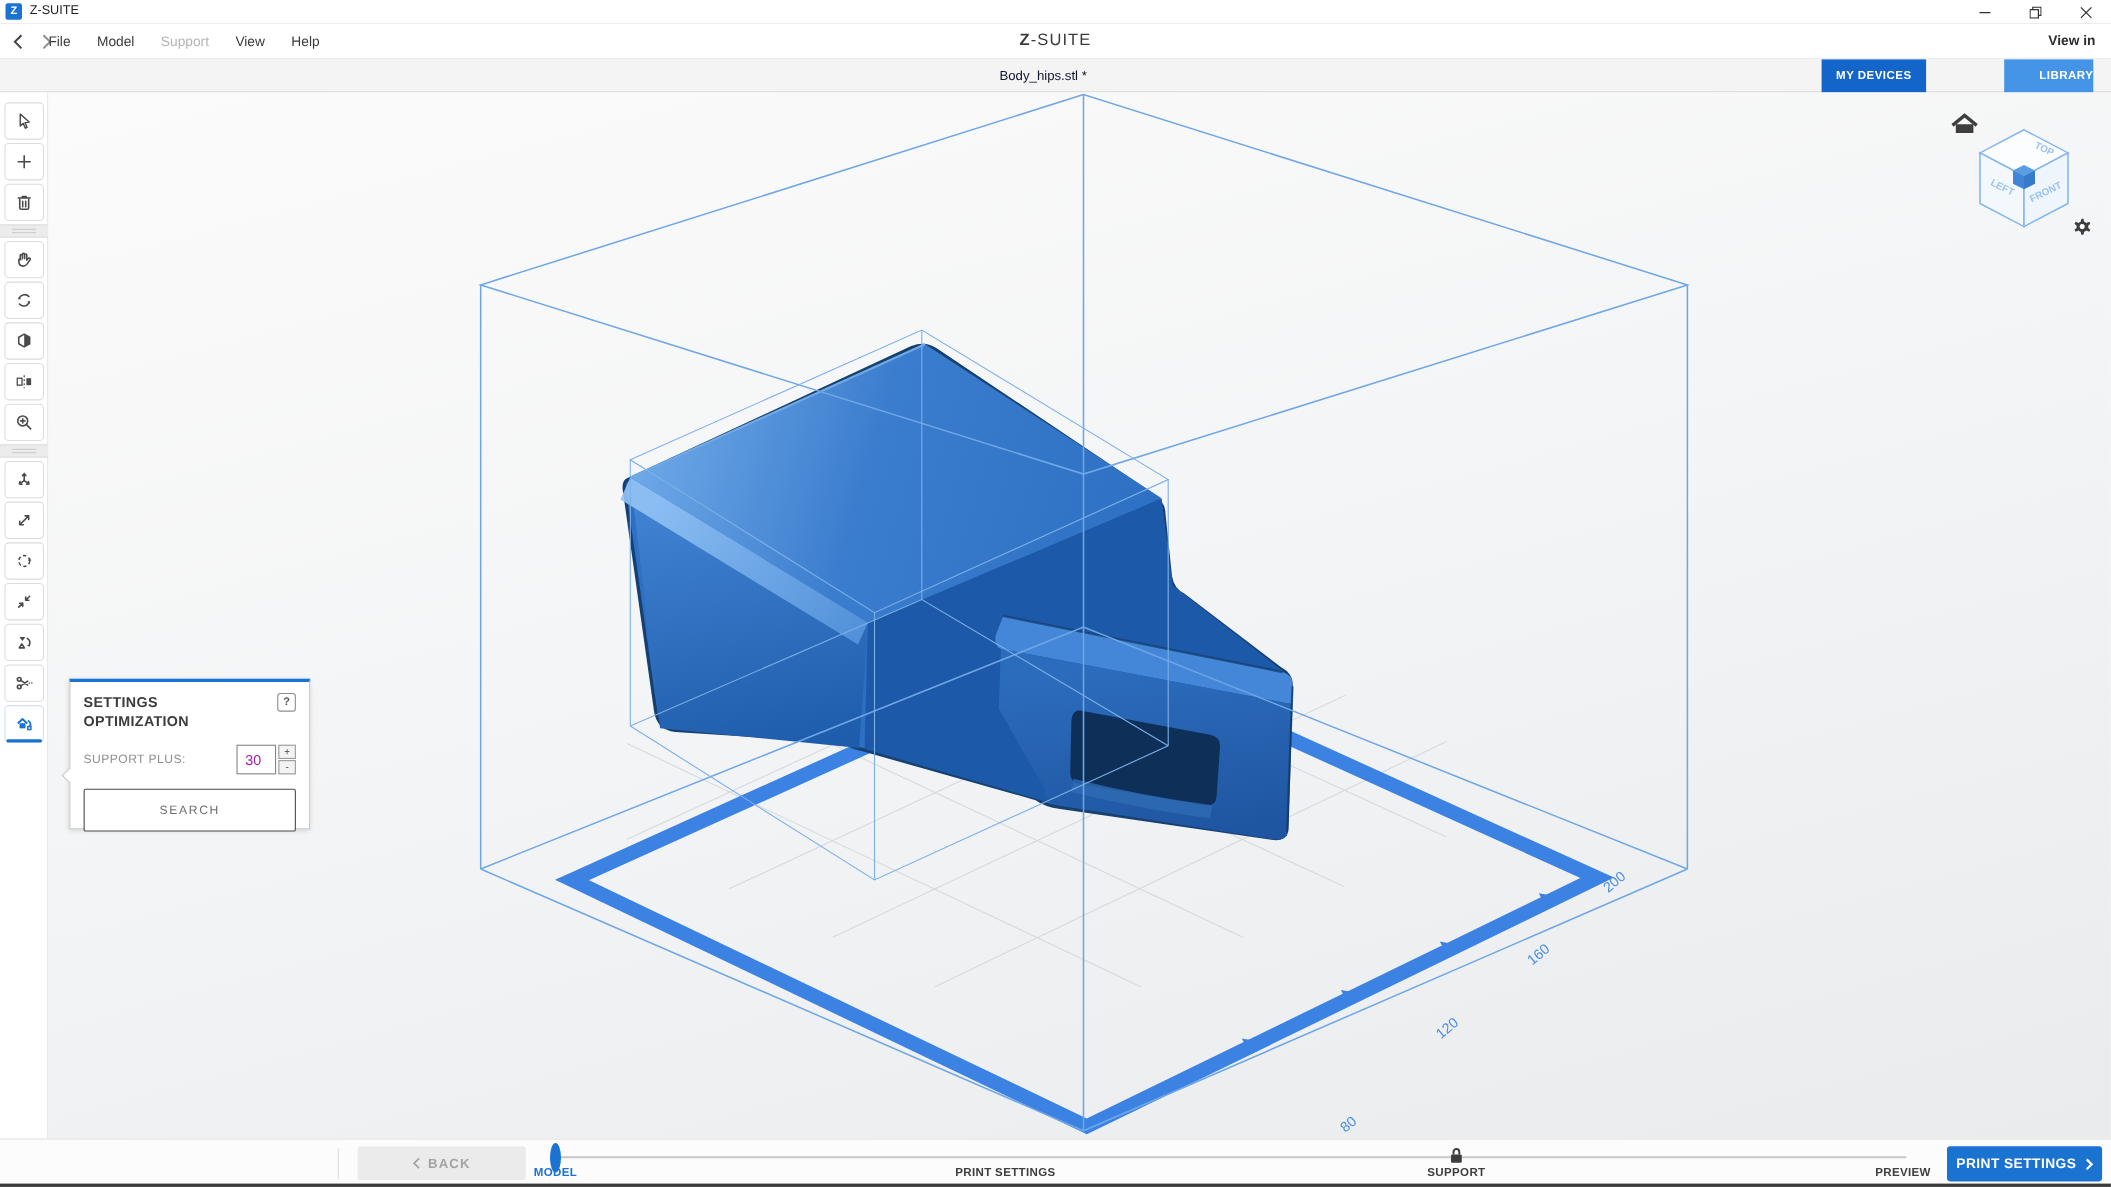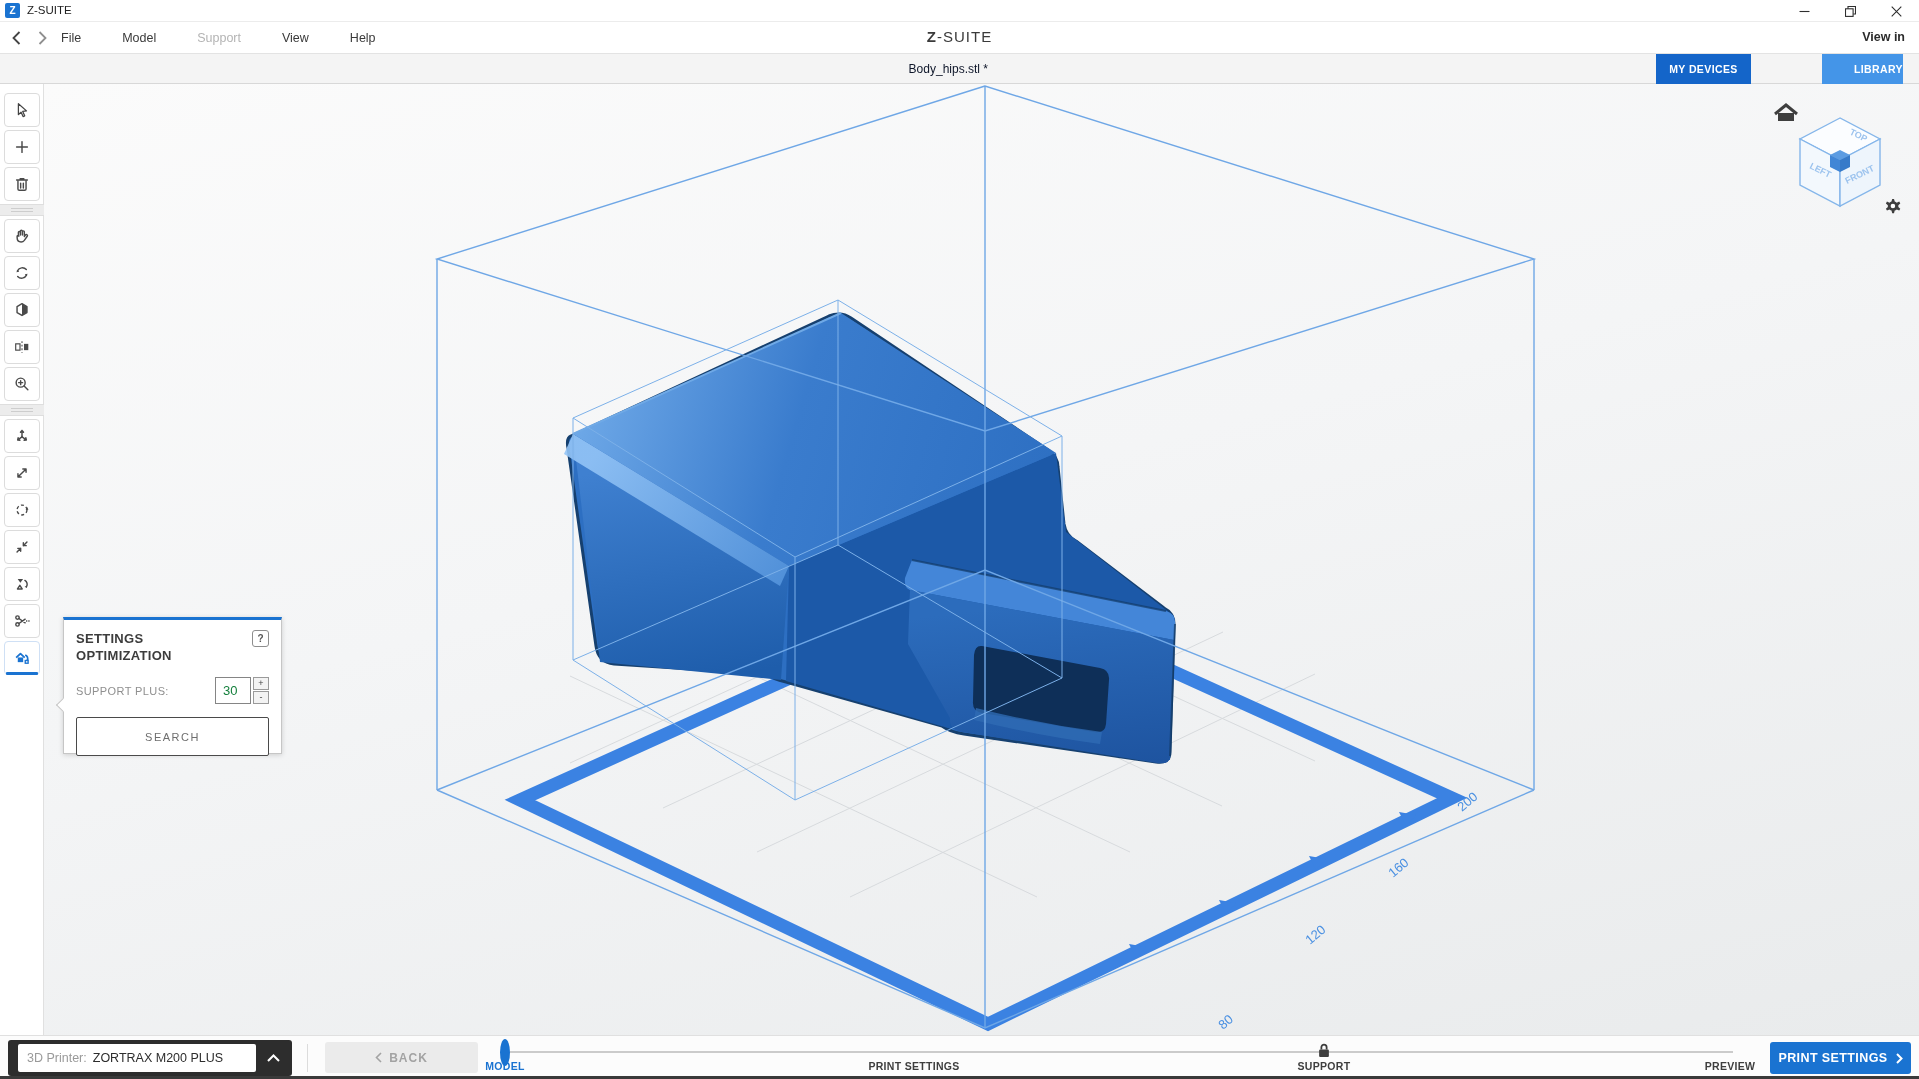--- a/index.html
+++ b/index.html
@@ -12,21 +12,21 @@
     border-radius:2px; color:#fff; font-size:10px; font-weight:bold; text-align:center; line-height:15px; }
   .app-title { position:absolute; left:27px; top:4px; font-size:11.5px; color:#222; }
   .winbtn { position:absolute; top:0; width:46px; height:22px; display:flex; align-items:center;
     justify-content:center; background:transparent; border:none; cursor:pointer; }
   
   .menubar { position:absolute; left:0; top:22px; width:1919px; height:32px; background:#fff;
     border-bottom:1px solid #e3e3e3; }
   .nav-arrows { position:absolute; left:8px; top:7px; display:flex; gap:10px; }
   .nav-arrows .nv { width:16px; height:18px; display:flex; align-items:center; justify-content:center; cursor:pointer; }
   .menu-items { position:absolute; left:44px; top:0; height:31px; display:flex; gap:24px; align-items:center; }
-  .menu-item { font-size:12.5px; color:#3a3a3a; cursor:pointer;margin-left:17px; }
+  .menu-item { font-size:12.5px; color:#3a3a3a; cursor:pointer; }
   .menu-item.disabled { color:#b4b4b4; }
   .brand { position:absolute; left:50%; top:6px; transform:translateX(-50%); font-size:15px;
     color:#3a3a3a; letter-spacing:1px; }
   .brand b { font-weight:800; }
   .brand span.th { font-weight:300; }
   .sign-in { position:absolute; right:14px; top:8px; font-size:12.5px; font-weight:bold; color:#2b2b2b; cursor:pointer; }
   
   .tabbar { position:absolute; left:0; top:54px; width:1919px; height:30px; background:#f4f4f4;
     border-bottom:1px solid #d8d8d8; }
   .tab-title { position:absolute; left:688px; top:8px; width:300px; text-align:right;
@@ -65,21 +65,21 @@
     padding:10px 12px 12px 12px; }
   .rot-panel .notch { position:absolute; left:-6px; top:80px; width:10px; height:10px; background:#fff;
     border-left:1px solid #c6c6c6; border-bottom:1px solid #c6c6c6; transform:rotate(45deg); }
   .rot-title { font-size:13px; font-weight:bold; color:#3c3c3c; line-height:17px; width:130px;
     letter-spacing:.3px; }
   .help-btn { position:absolute; right:12px; top:10px; width:17px; height:17px; border:1px solid #8e8e8e;
     border-radius:3px; background:#fff; color:#555; font-size:10px; font-weight:bold; line-height:15px;
     text-align:center; cursor:pointer; padding:0; font-family:inherit; }
   .angle-row { margin-top:13px; display:flex; align-items:center; }
   .angle-label { font-size:11px; color:#8f8f8f; letter-spacing:.4px; flex:1; }
-  .angle-input { width:36px; height:27px; border:1px solid #858585; font-size:13px; color:#15803d;
+  .angle-input { width:36px; height:27px; border:1px solid #858585; font-size:13px; color:#a21caf;
     padding-left:7px; font-family:inherit; }
   .spinner { display:flex; flex-direction:column; margin-left:2px; }
   .spin-btn { width:16px; height:13px; border:1px solid #9a9a9a; background:#f3f3f3; font-size:9px;
     line-height:9px; color:#444; cursor:pointer; padding:0; font-family:inherit; }
   .spin-btn + .spin-btn { margin-top:1px; }
   .search-btn { margin-top:13px; width:100%; height:39px; background:#fff; border:1px solid #4a4a4a;
     border-radius:2px; font-size:11px; color:#6e6e6e; letter-spacing:1.5px; cursor:pointer; font-family:inherit; }
   
   .bottombar { position:absolute; left:0; top:1035px; width:1919px; height:44px; background:#fcfcfc;
     border-top:1px solid #e0e0e0; }
@@ -426,31 +426,20 @@
       <span class="spinner">
         <button class="spin-btn">+</button>
         <button class="spin-btn">-</button>
       </span>
     </div>
     <button class="search-btn">SEARCH</button>
   </div>
 </div>
 
 <div class="bottombar">
-  <div class="printer-select">
-    <div class="printer-field">
-      <span class="printer-prefix">3D Printer:</span>
-      <span class="printer-name">ZORTRAX M200 PLUS</span>
-    </div>
-    <div class="printer-toggle">
-      <svg width="13" height="8" viewBox="0 0 13 8" fill="none">
-          <path d="M1 7 L6.5 1.5 L12 7" stroke="#fff" stroke-width="2"></path>
-        </svg>
-    </div>
-  </div>
   <div class="bb-divider"></div>
   <button class="back-btn">
     <svg width="7" height="11" viewBox="0 0 7 11" fill="none">
         <path d="M6 1 L1.5 5.5 L6 10" stroke="#a3a3a3" stroke-width="1.6"></path>
       </svg>
     <span>BACK</span>
   </button>
   <div class="step-line"></div>
   <div id="steps">
       <div class="step-node" style="left: 505px; top: 8px;"><span class="marker-active"></span></div>

